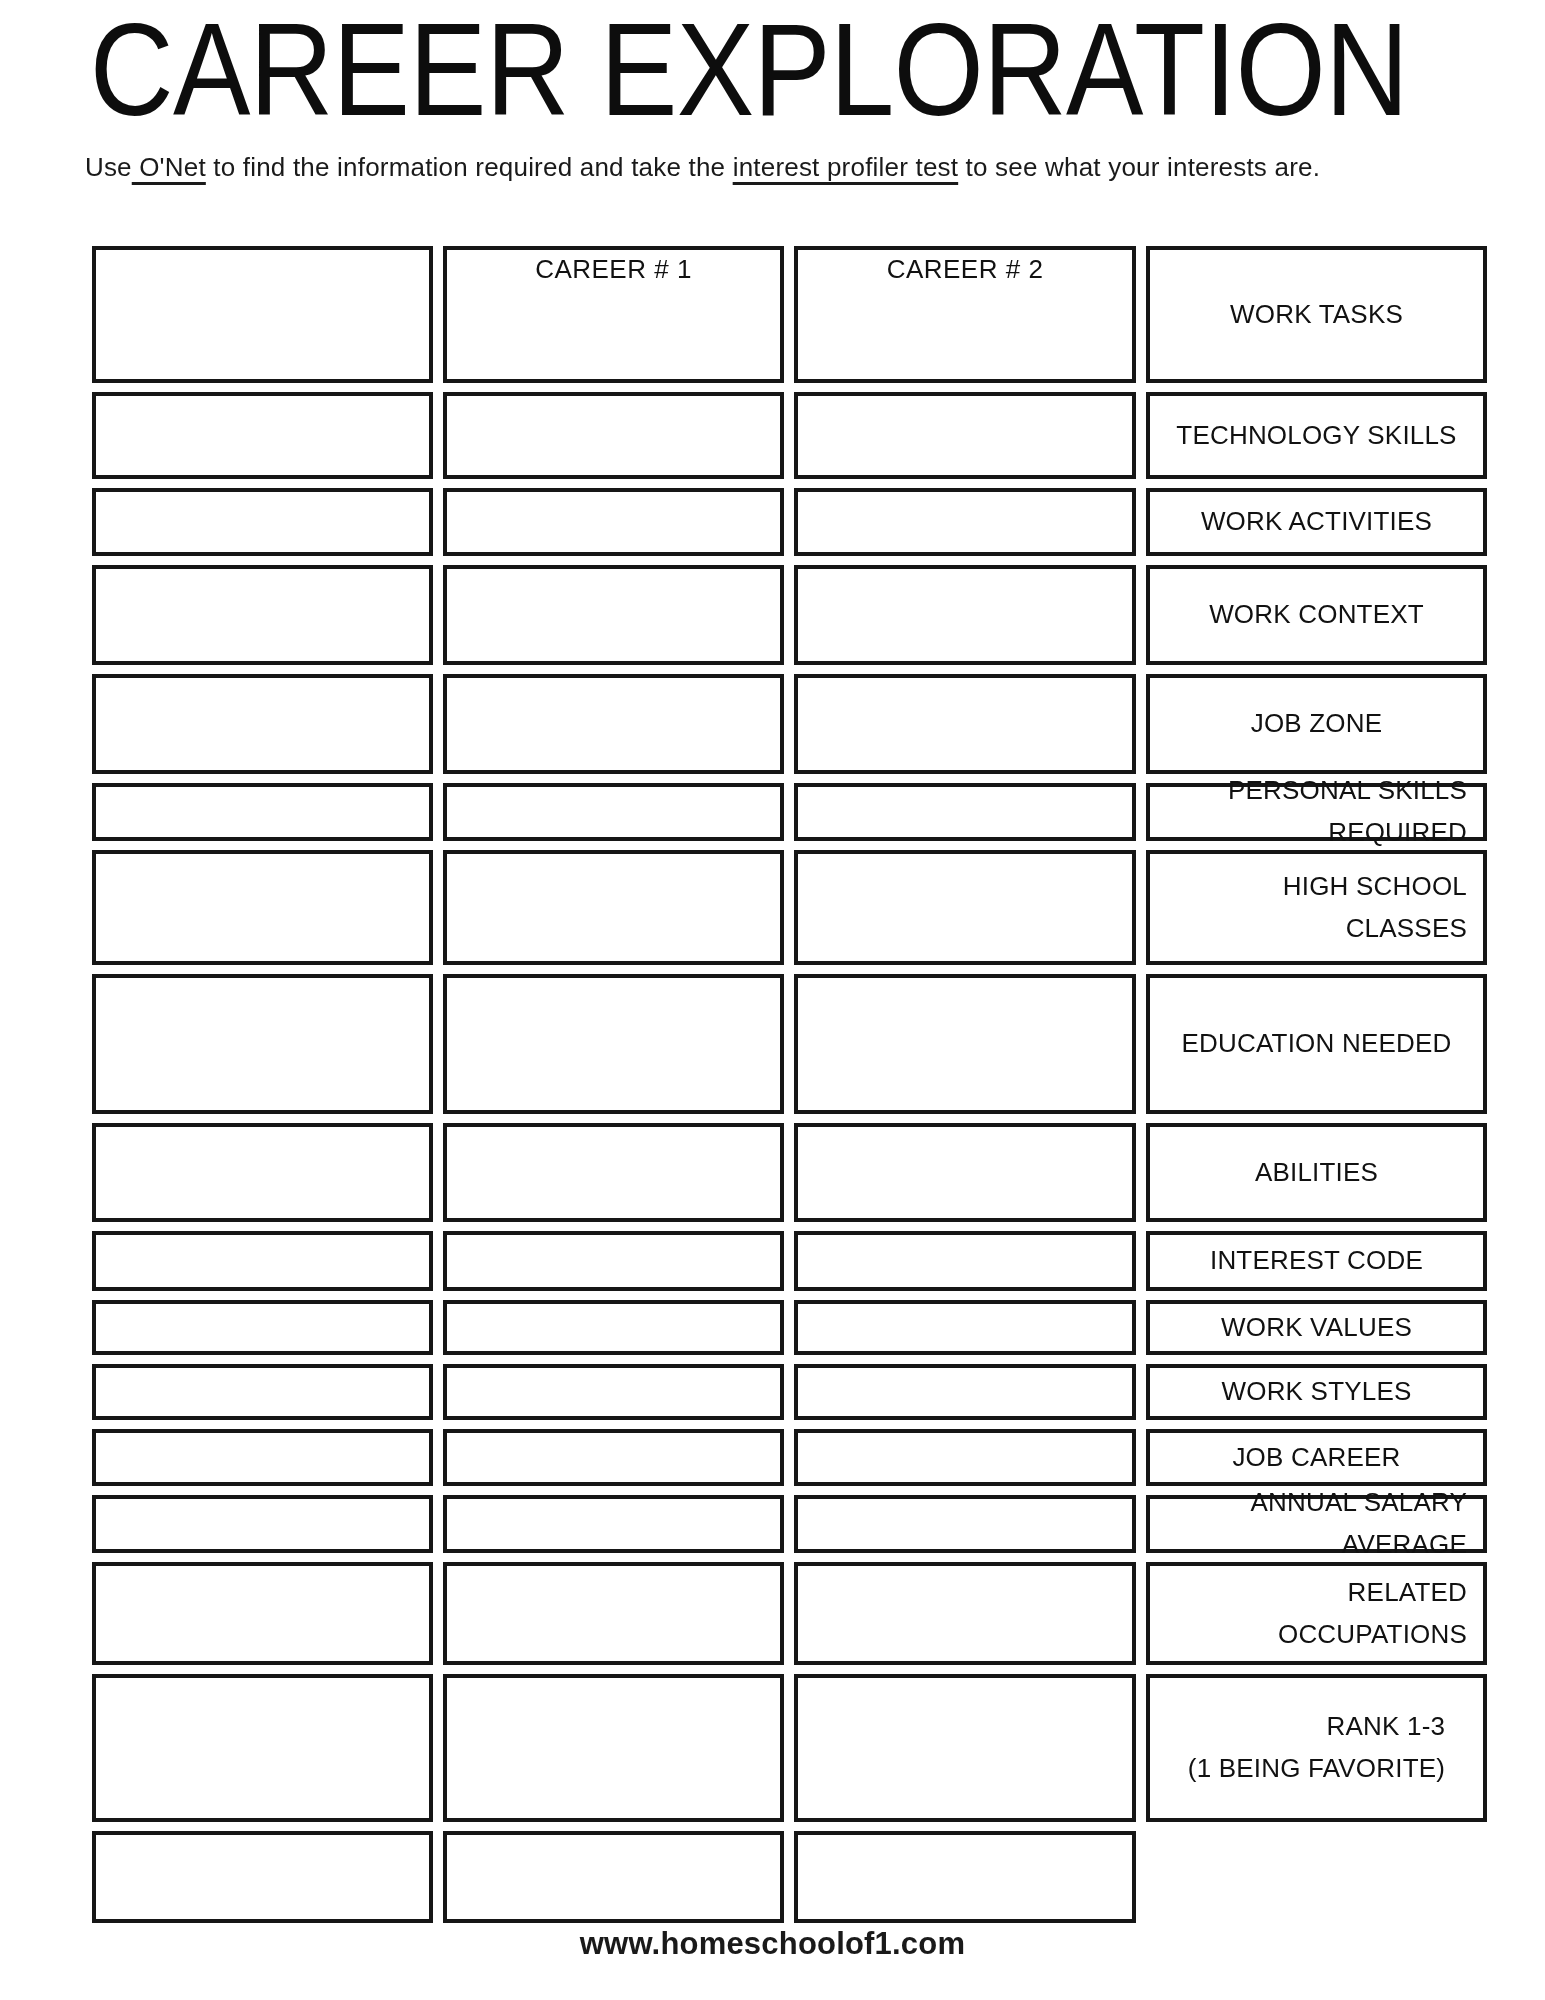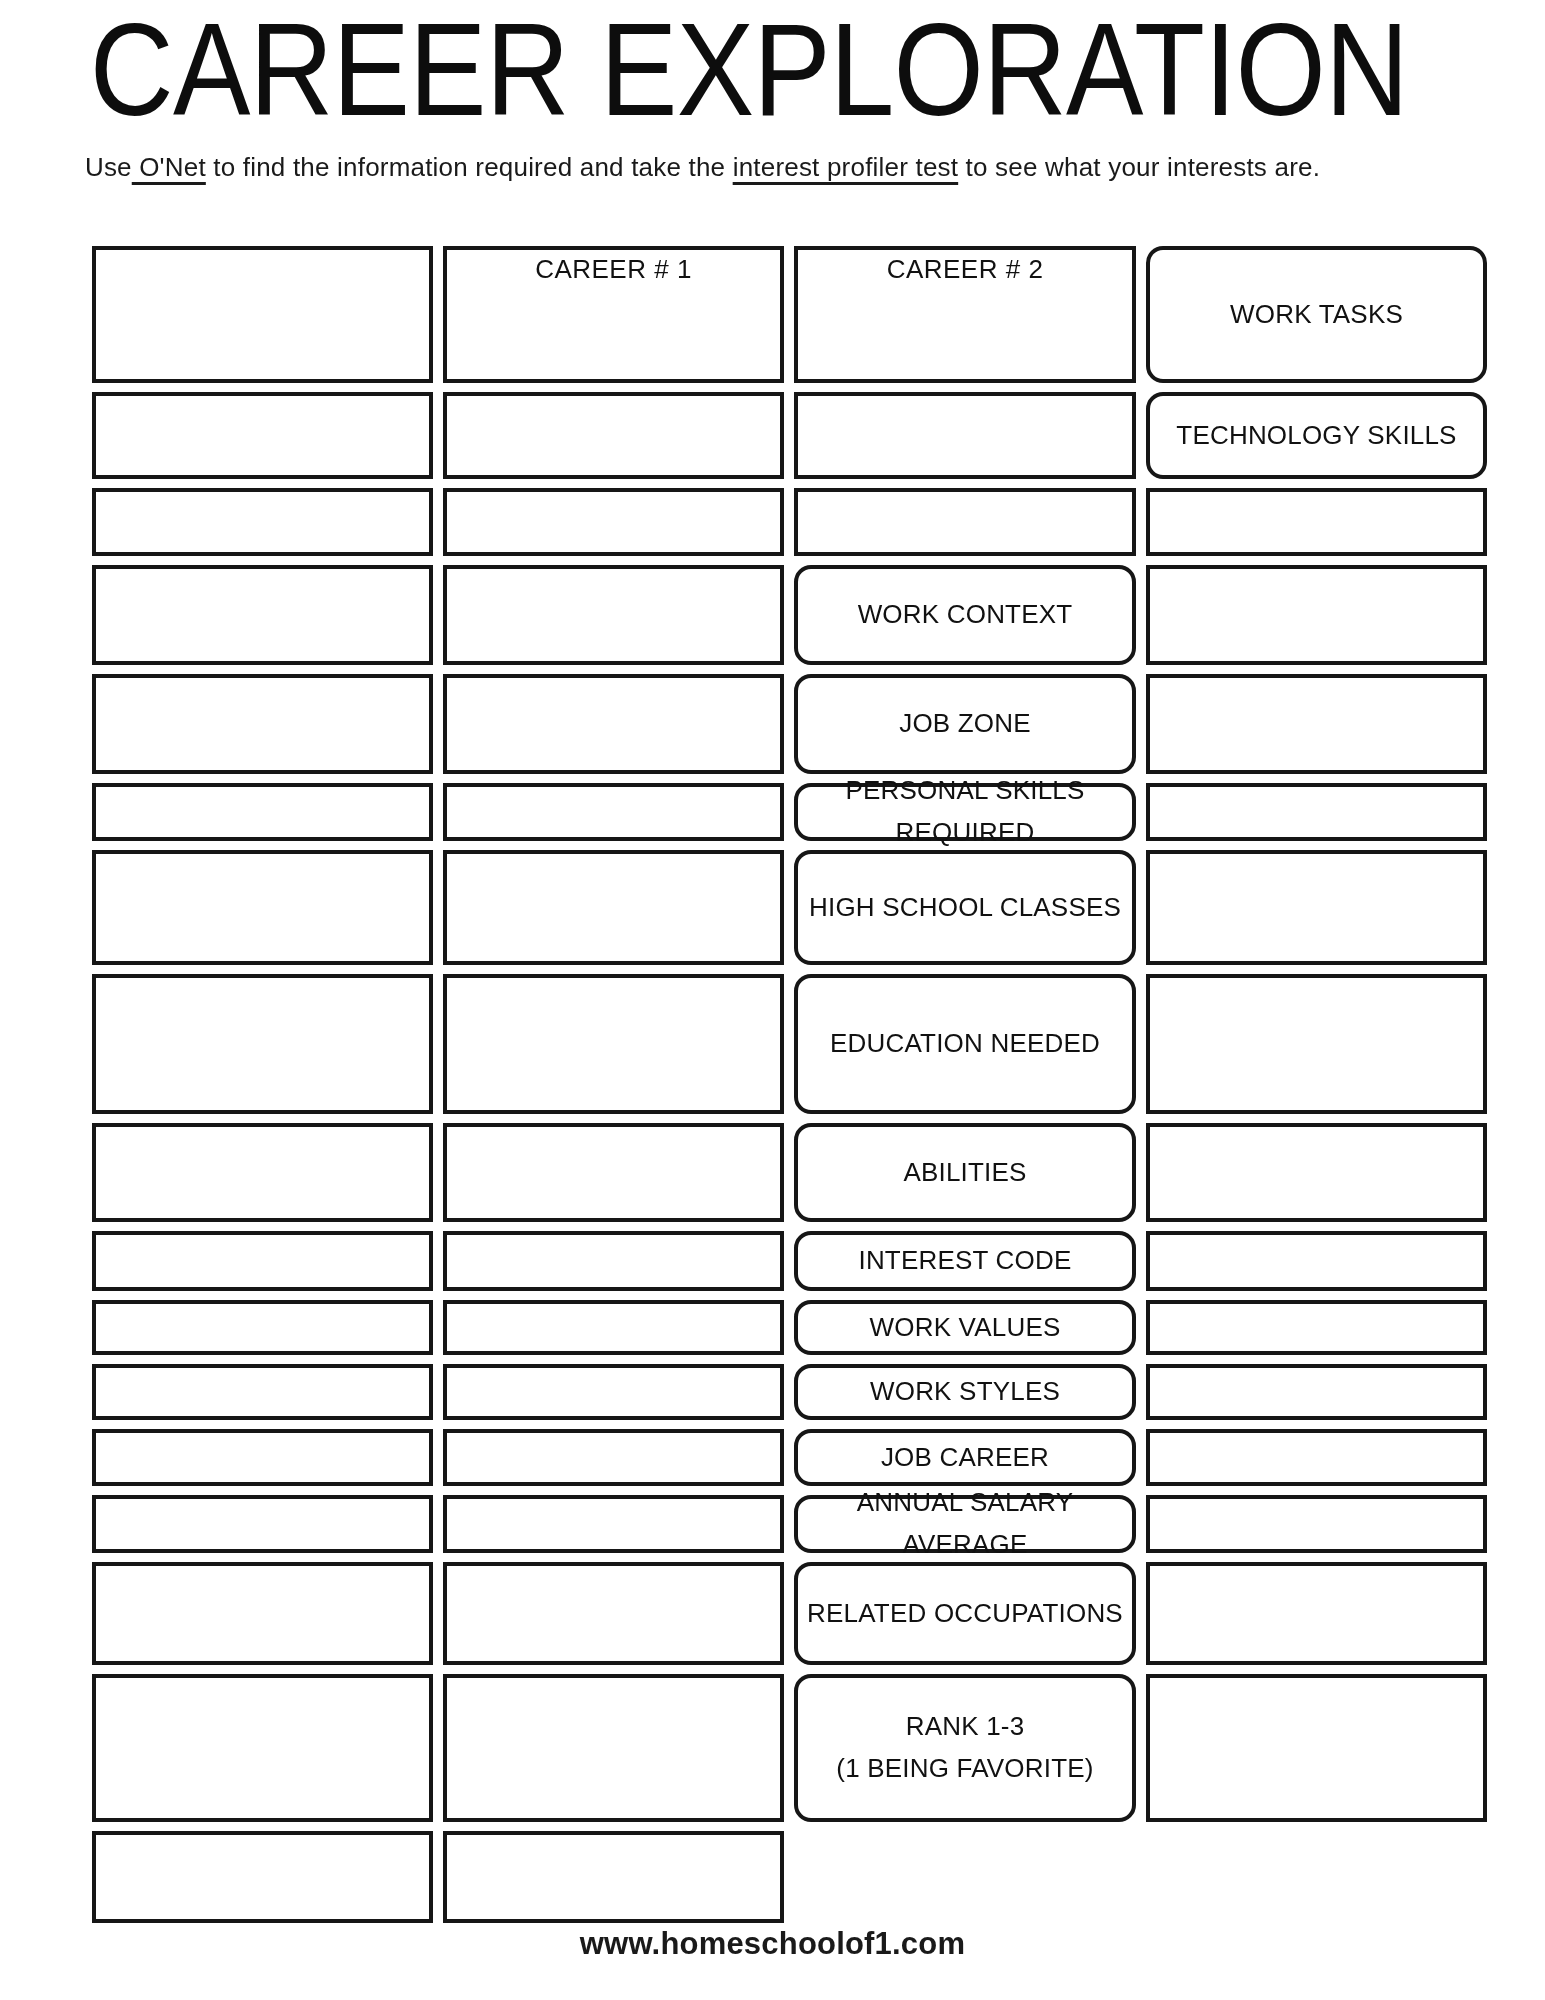--- a/index.html
+++ b/index.html
@@ -78,28 +78,27 @@
     align-items: flex-start;
     padding-top: 4px;
     font-size: 26px;
     letter-spacing: 0.5px;
     color: #111111;
   }
   .label-cell {
     display: flex;
     justify-content: center;
     align-items: center;
-    text-align: center;
+    text-align: right;
     font-size: 26px;
     line-height: 1.6;
     letter-spacing: 0.2px;
     color: #111111;
     white-space: pre-line;
-    padding: 0 5px;
-    border-radius: 17px;
+    padding: 0 16px;
   }
 
   
   .footer {
     position: absolute;
     top: 1926px;
     left: 0;
     width: 1545px;
     text-align: center;
     font-size: 31px;
@@ -122,20 +121,21 @@
     <div class="cell header-cell">CAREER # 1</div>
     <div class="cell header-cell">CAREER # 2</div>
     <div class="cell label-cell">WORK TASKS</div>
     <div class="cell"></div>
     <div class="cell"></div>
     <div class="cell"></div>
     <div class="cell label-cell">TECHNOLOGY SKILLS</div>
     <div class="cell"></div>
     <div class="cell"></div>
     <div class="cell"></div>
+    <div class="cell label-cell">WORK ACTIVITIES</div>
     <div class="cell"></div>
     <div class="cell"></div>
     <div class="cell"></div>
     <div class="cell label-cell">WORK CONTEXT</div>
     <div class="cell"></div>
     <div class="cell"></div>
     <div class="cell"></div>
     <div class="cell label-cell">JOB ZONE</div>
     <div class="cell"></div>
     <div class="cell"></div>

